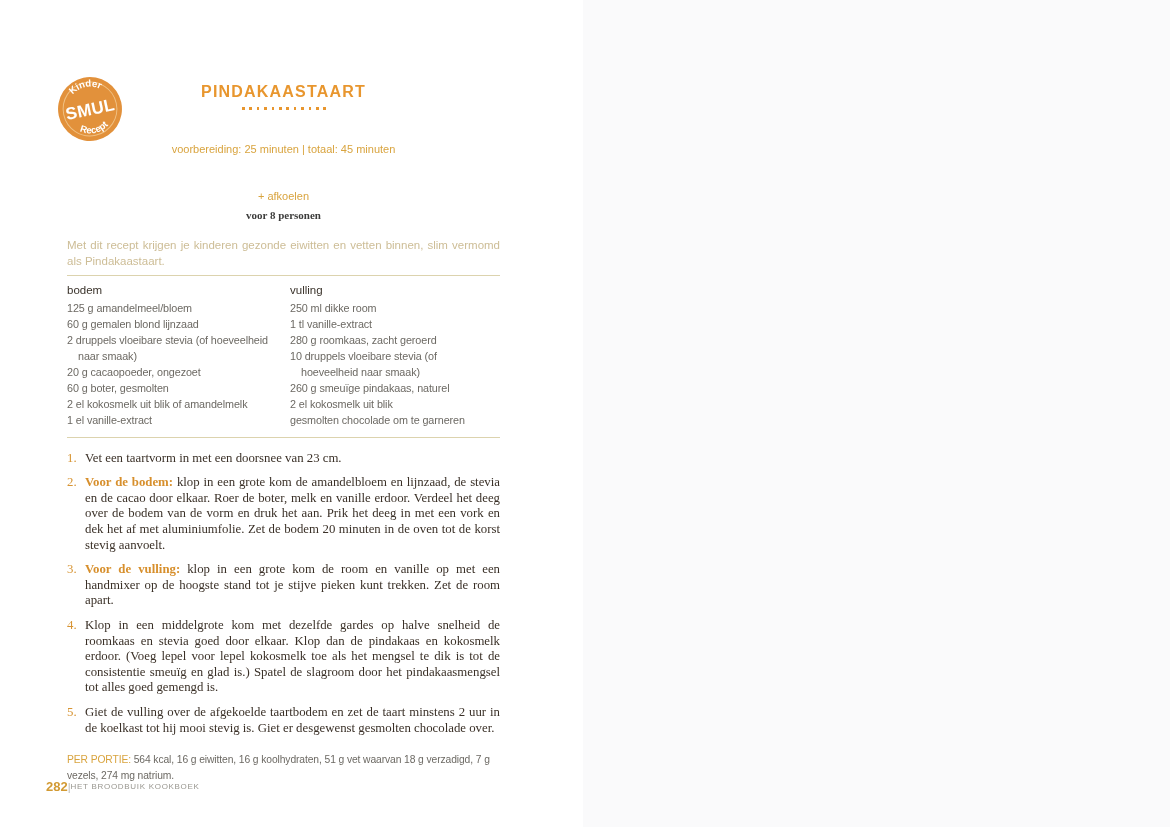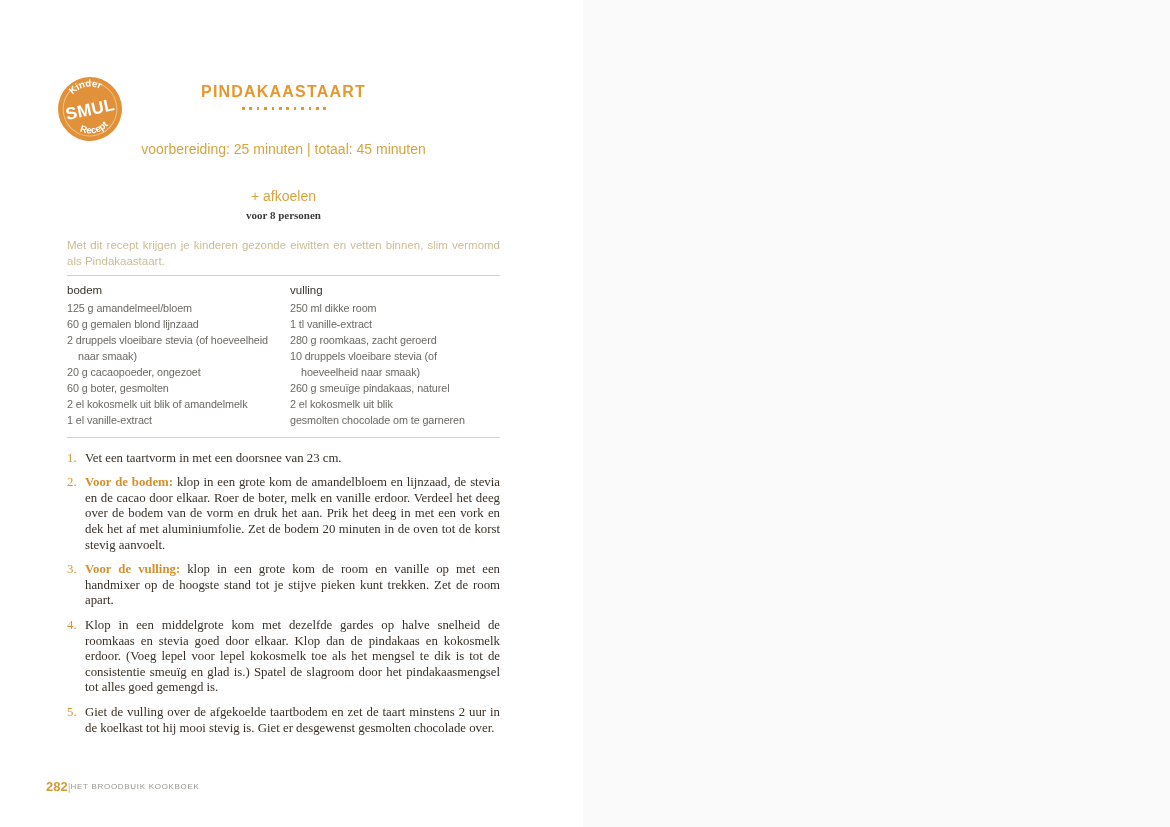--- a/index.html
+++ b/index.html
@@ -32,21 +32,21 @@
     letter-spacing: 1.2px;
     line-height: 17px;
   }
   .dots {
     margin: 7px auto 9px auto;
     width: 84px; height: 2.6px;
     background: repeating-linear-gradient(90deg, #e8962e 0 2.6px, transparent 2.6px 7.4px);
   }
   .meta-line {
     color: #d9a43f;
-    font-size: 14px; line-height: 15px; margin-top: 32px;
+    font-size: 11px; line-height: 15px; margin-top: 32px;
   }
   .servings {
     margin-top: 4px;
     color: #3c3c3b;
     font-size: 11px; font-weight: bold; line-height: 14px; font-family: Liberation Serif, serif;
   }
   .intro {
     margin: 15px 0 0 0;
     color: #cdbd96;
     font-size: 11.5px; line-height: 16px;
@@ -192,20 +192,21 @@
         <span class="step-num">3.</span><span class="step-lead">Voor de vulling:</span><span class="step-text"> klop in een grote kom de room en vanille op met een handmixer op de hoogste stand tot je stijve pieken kunt trekken. Zet de room apart.</span>
       </li>
       <li class="step">
         <span class="step-num">4.</span><span class="step-lead"></span><span class="step-text">Klop in een middelgrote kom met dezelfde gardes op halve snelheid de roomkaas en stevia goed door elkaar. Klop dan de pindakaas en kokosmelk erdoor. (Voeg lepel voor lepel kokosmelk toe als het mengsel te dik is tot de consistentie smeuïg en glad is.) Spatel de slagroom door het pindakaasmengsel tot alles goed gemengd is.</span>
       </li>
       <li class="step">
         <span class="step-num">5.</span><span class="step-lead"></span><span class="step-text">Giet de vulling over de afgekoelde taartbodem en zet de taart minstens 2 uur in de koelkast tot hij mooi stevig is. Giet er desgewenst gesmolten chocolade over.</span>
       </li>
     </ol>
 
+    <p class="nutrition"><span class="nutrition-label">PER PORTIE:</span><span> 564 kcal, 16 g eiwitten, 16 g koolhydraten, 51 g vet waarvan 18 g verzadigd, 7 g vezels, 274 mg natrium.</span></p>
 
   </div>
 
   <footer class="footer">
     <span class="page-num">282</span>
     <span class="footer-sep">|</span>
     <span class="book-title">HET BROODBUIK KOOKBOEK</span>
   </footer>
 
 </div>

